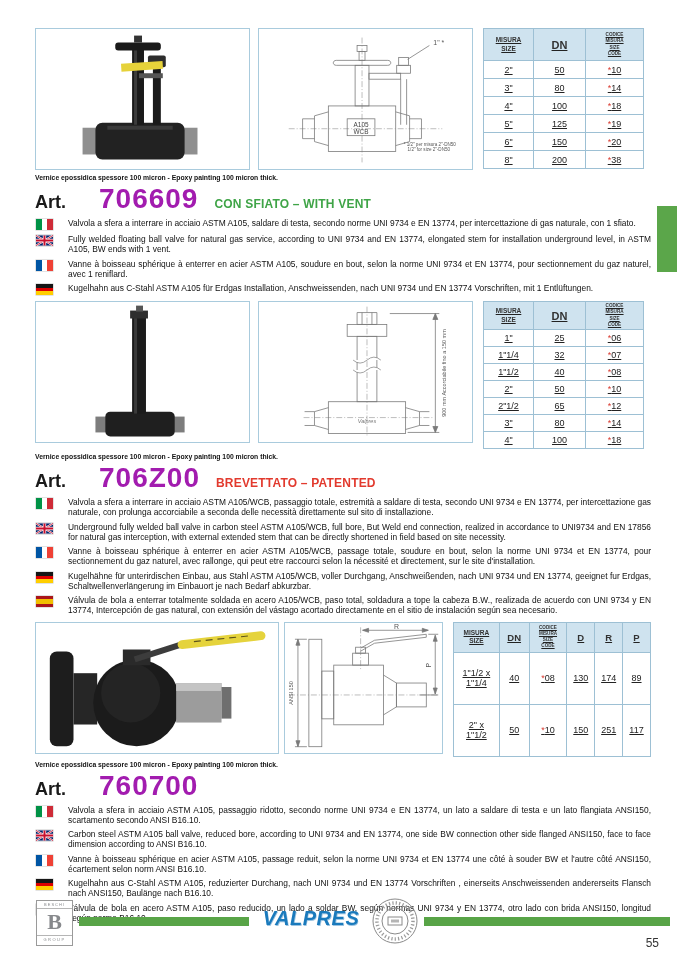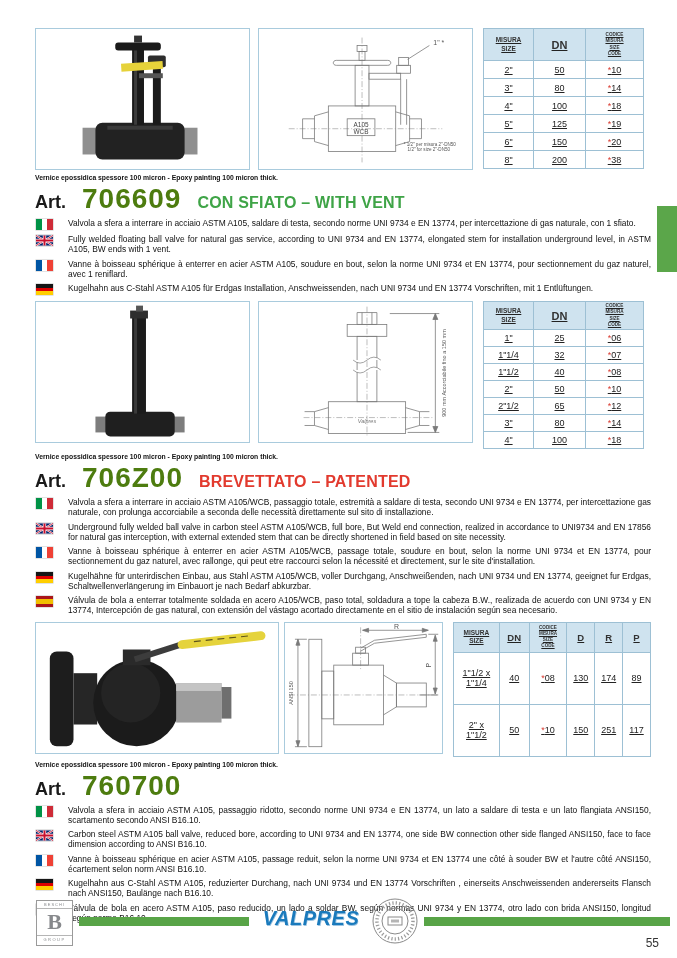--- a/index.html
+++ b/index.html
@@ -32,22 +32,22 @@
   .h-dn   { width:52px; font-size:11px; }
   .h-code { width:58px; font-size:4.6px; line-height:1.35; }
   .t3 .h-size { width:46px; } .t3 .h-dn { width:30px; font-size:9.5px; } .t3 .h-code { width:38px; }
   .h-drp  { width:28px; font-size:9.5px; }
   .star { color:#d93a30; }
 
   .caption { font-size:6.8px; font-weight:bold; color:#111; margin:2px 0 4px; }
 
   .art-line { display:flex; align-items:baseline; margin:2px 0 5px; }
   .art-label { font-size:18px; font-weight:bold; }
-  .art-number { font-size:28px; font-weight:bold; color:#4d7c0f; margin-left:16px; letter-spacing:1px; line-height:1; }
-  .art-subtitle { font-size:16px; font-weight:bold; margin-left:16px; letter-spacing:0.2px; }
+  .art-number { font-size:28px; font-weight:bold; color:#a21caf; margin-left:33px; letter-spacing:1px; line-height:1; }
+  .art-subtitle { font-size:12px; font-weight:bold; margin-left:16px; letter-spacing:0.2px; }
   .subtitle-green { color:#3fa447; }
   .subtitle-red { color:#e23a2e; }
 
   .para { display:flex; margin-bottom:4px; }
   .flag { width:17px; height:11px; flex:none; margin:1px 15px 0 1px; box-shadow:0 0 0 0.5px #c6c6c6; overflow:hidden; }
   .flag svg { display:block; width:100%; height:100%; }
   .flag-it { background:linear-gradient(90deg,#009246 0 33%,#fff 33% 67%,#ce2b37 67%); }
   .flag-fr { background:linear-gradient(90deg,#0055a4 0 33%,#fff 33% 67%,#ef4135 67%); }
   .flag-de { background:linear-gradient(180deg,#151515 0 33%,#d00 33% 67%,#ffce00 67%); }
   .flag-es { background:linear-gradient(180deg,#aa151b 0 27%,#f1bf00 27% 73%,#aa151b 73%); }

